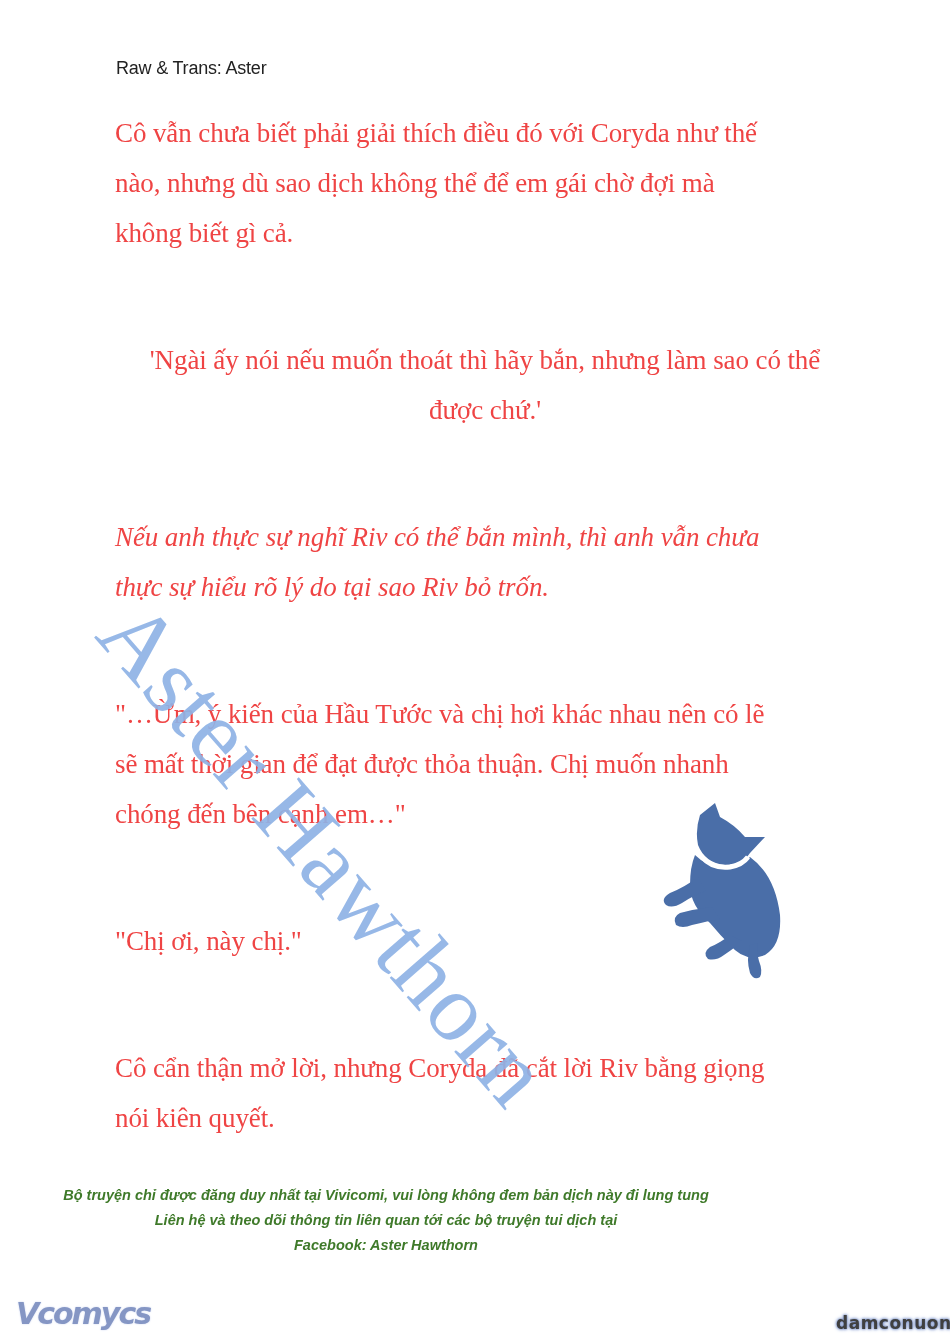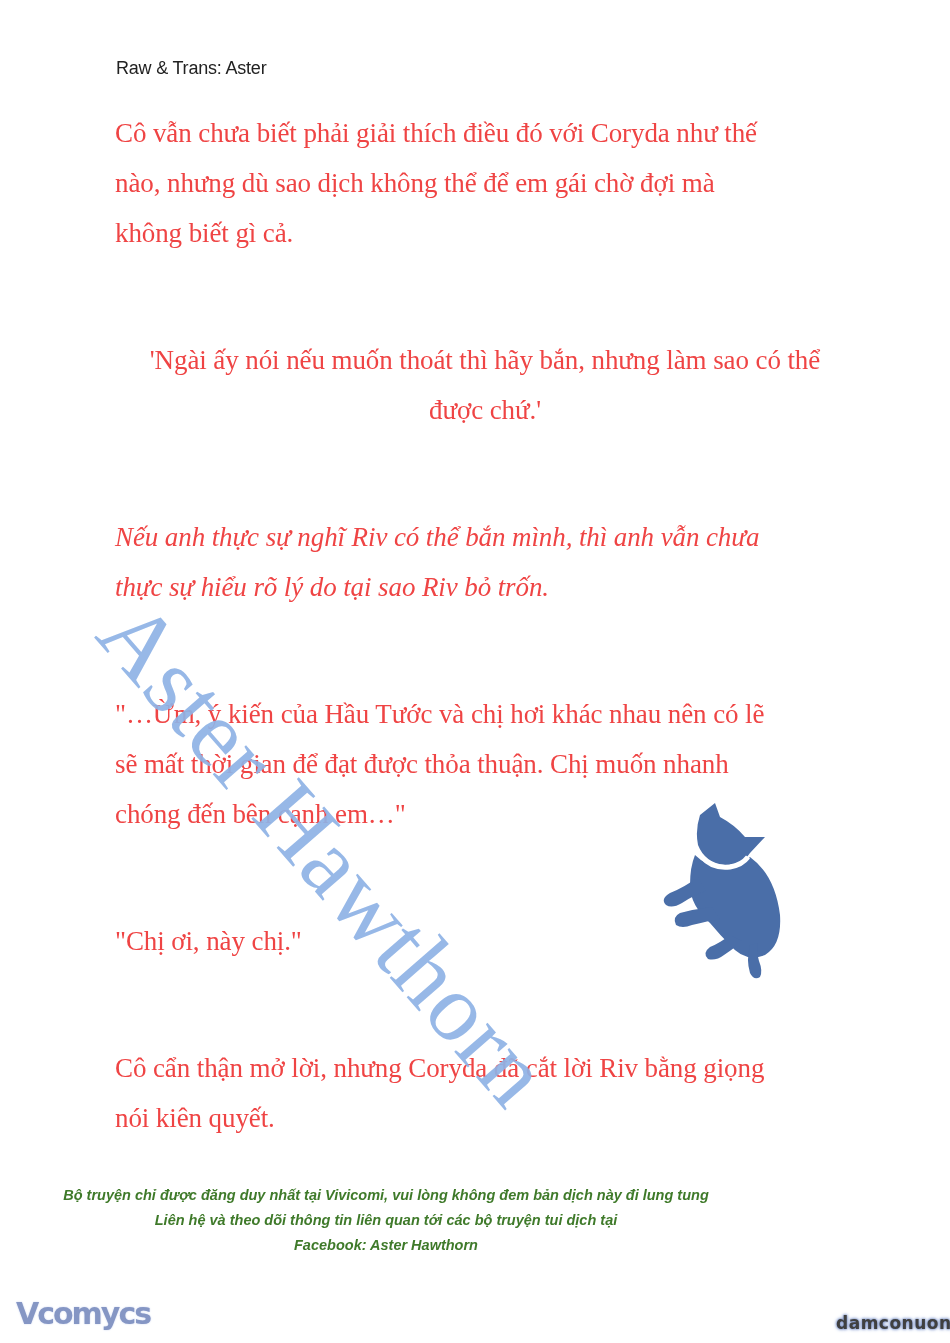--- a/index.html
+++ b/index.html
@@ -23,21 +23,21 @@
       white-space: nowrap; opacity: 0.92; pointer-events: none; letter-spacing: 1px;
     }
     .cat { position: absolute; left: 650px; top: 795px; width: 140px; height: 190px; }
     .footer-note {
       position: absolute; left: 0; width: 772px; text-align: center;
       font-family: "Liberation Sans", sans-serif; font-style: italic; font-weight: bold;
       font-size: 14.5px; color: #3f7a2a;
     }
     .logo-left {
       position: absolute; left: 16px; top: 1296px;
-      font-family: "DejaVu Sans", sans-serif; font-weight: bold;
+      font-family: "DejaVu Sans", sans-serif; font-style: italic; font-weight: bold;
       font-size: 30px; color: #8596c4; letter-spacing: -2px;
       text-shadow: 0 0 2px #c9d3ee;
     }
     .logo-right {
       position: absolute; left: 836px; top: 1313px;
       font-family: "DejaVu Sans", sans-serif; font-size: 17px; color: #404040;
       letter-spacing: 0.5px;
       text-shadow: 0 0 2px #7f95c9, 0 0 3px #7f95c9, 0 0 4px #9fb2de;
       font-weight: bold;
     }

